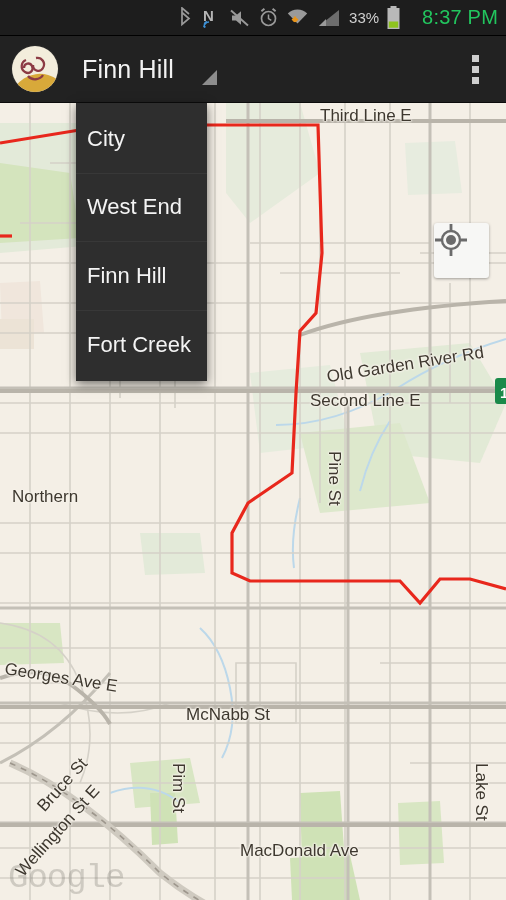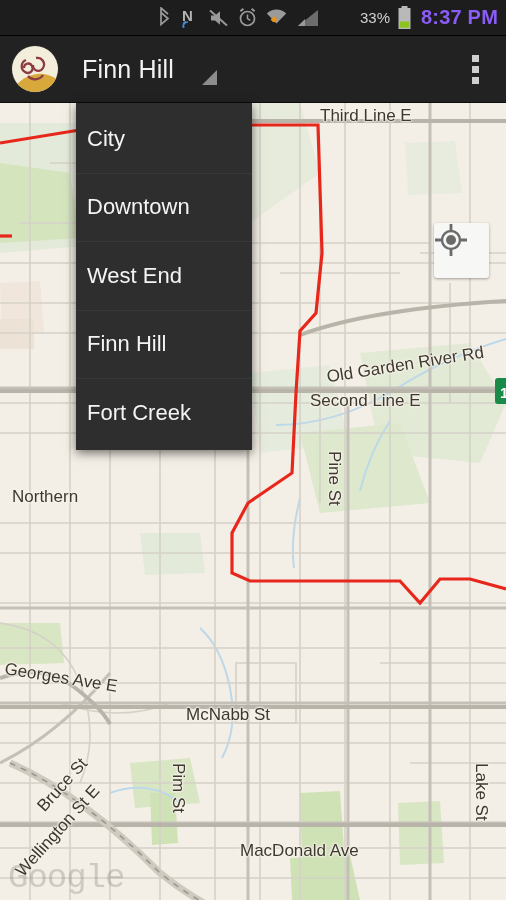--- a/index.html
+++ b/index.html
@@ -7,22 +7,22 @@
   body { font-family:"Liberation Sans", sans-serif; position:relative; }
 
   
   #statusbar{
     position:absolute; top:0; left:0; width:506px; height:36px;
     background:#1d1d1d; display:flex; align-items:center;
     justify-content:flex-end; padding-right:8px; gap:7px;
     border-bottom:1px solid #000;
   }
   #statusbar .si{ display:flex; align-items:center; justify-content:center; }
-  .clock{ color:#8b5cf6; font-size:20px; letter-spacing:.2px; margin-left:2px;font-weight:bold; }
-  .batt-pct{ color:#d0d0d0; font-size:15px;margin-left:32px; }
+  .clock{ color:#22c55e; font-size:20px; letter-spacing:.2px; margin-left:14px; }
+  .batt-pct{ color:#d0d0d0; font-size:15px; }
 
   
   #actionbar{
     position:absolute; top:36px; left:0; width:506px; height:67px;
     background:#222222; display:flex; align-items:center;
     border-bottom:1px solid #0c0c0c;
   }
   #applogo{
     width:46px;height:46px;border-radius:50%;margin-left:12px;
     background:#f3eddc; position:relative; overflow:hidden; flex:none;
@@ -69,21 +69,21 @@
   
   #mylocation{
     position:absolute; left:434px; top:120px; width:55px; height:55px;
     background:#f7f7f5; border-radius:3px;
     box-shadow:0 1px 3px rgba(0,0,0,.35);
     display:flex; align-items:center; justify-content:center;
   }
 
   
   #dropdown{
-    position:absolute; left:76px; top:103px; width:176px;
+    position:absolute; left:76px; top:103px; width:131px;
     background:#2e2e2e; box-shadow:0 3px 10px rgba(0,0,0,.55);
     padding-top:2px; padding-bottom:2px;
   }
   .ditem{
     height:68.5px; display:flex; align-items:center;
     padding-left:11px; color:#f4f4f4; font-size:22px;
     border-bottom:1px solid #383838; white-space:nowrap;
   }
   .ditem:last-child{ border-bottom:none; }
 </style>
@@ -260,23 +260,20 @@
       <path d="M17 1v6M17 27v6M1 17h6M27 17h6" stroke="#6b6b6b" stroke-width="2.8"></path>
     </svg>
   </div>
 </div>
 
 <div id="dropdown">
     <div class="ditem">
       <span>City</span>
     </div>
     <div class="ditem">
-      <span>Downtown</span>
-    </div>
-    <div class="ditem">
       <span>West End</span>
     </div>
     <div class="ditem">
       <span>Finn Hill</span>
     </div>
     <div class="ditem">
       <span>Fort Creek</span>
     </div>
   </div>
 

